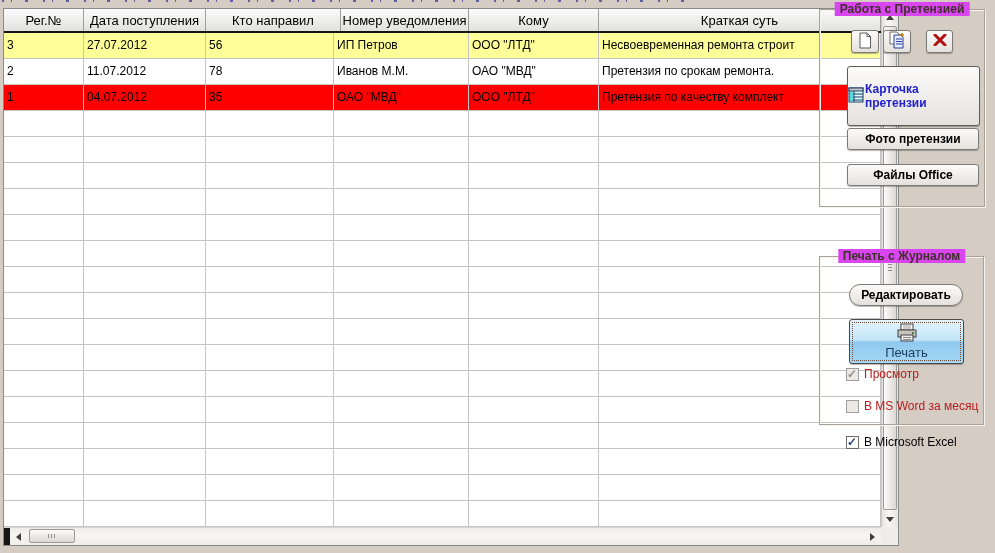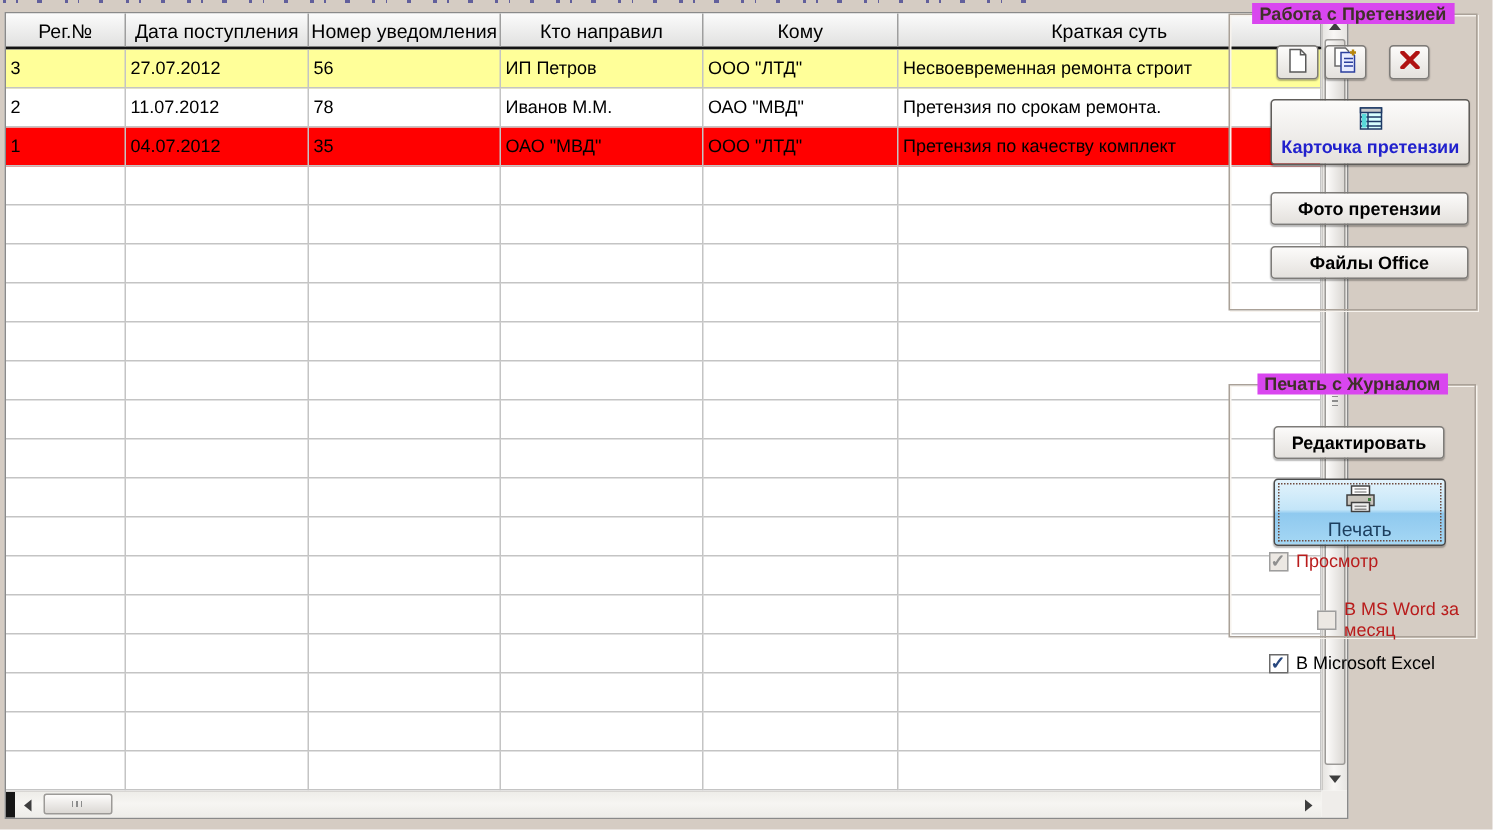--- a/index.html
+++ b/index.html
@@ -111,46 +111,46 @@
     border: 1px solid #7d7b78; border-radius: 3px;
     box-shadow: 0 1px 1px rgba(0,0,0,.28);
     display: flex; align-items: center; justify-content: center;
     font-size: 12px; font-weight: bold; color: #000;
     cursor: default;
   }
   .iconbtn1 { left: 31px;  top: 20px; width: 28px; height: 23px; }
   .iconbtn2 { left: 63px;  top: 20px; width: 28px; height: 23px; }
   .iconbtn3 { left: 106px; top: 20px; width: 27px; height: 23px; }
   .cardbtn  {
-    left: 27px; top: 56px; width: 133px; height: 44px;
-    flex-direction: column; gap: 1px;
+    left: 27px; top: 56px; width: 133px; height: 60px;
+    flex-direction: row; gap: 1px;
     border-color: #5f5d5a;
   }
   .cardbtn .lbl { color: #2121cd; font-size: 12px; font-weight: bold; }
   .photobtn { left: 27px; top: 118px; width: 132px; height: 22px; }
   .officebtn{ left: 27px; top: 154px; width: 132px; height: 22px; }
 
-  .editbtn  { left: 29px; top: 27px; width: 114px; height: 22px; }
+  .editbtn  { left: 29px; top: 27px; width: 114px; height: 22px; border-radius: 11px; }
   .printbtn {
     left: 29px; top: 62px; width: 115px; height: 45px;
     flex-direction: column; gap: 0;
     background: linear-gradient(#e3f3fc 0%, #c3e5f8 46%, #8fc9ef 52%, #a5d7f4 100%);
     border: 1px solid #4a4a4a;
     font-weight: normal; font-size: 13px; color: #1c3e5e;
   }
   .printbtn::before {
     content: ""; position: absolute; inset: 2px;
     border: 1px dotted #6e4a3e;
   }
 
   .cbrow {
     position: absolute; left: 26px; display: flex; align-items: center; gap: 5px;
     font-size: 12px; color: #000;
   }
-  .cbrow.r0 { top: 110px; } .cbrow.r1 { top: 134px; margin-top: 44px; } .cbrow.r2 { top: 142px; margin-left: 32px; }
+  .cbrow.r0 { top: 110px; } .cbrow.r1 { top: 134px; margin-top: 44px; } .cbrow.r2 { top: 142px; }
   .cbbox {
     width: 13px; height: 13px; background: #fff;
     border: 1px solid #6b6b6b; position: relative; flex: 0 0 13px;
   }
   .cbbox.checked::after {
     content: "✓"; position: absolute; left: 0; top: -2px;
     font-size: 12px; font-weight: bold; color: #27477e;
   }
   .cbrow.disabled { color: #b91c1c; }
   .cbrow.disabled .cbbox { border-color: #9e9e9e; background: #ece8e3; }
@@ -158,22 +158,22 @@
 </style>
 </head>
 <body>
 
 <div class="title-remnant"></div>
 
 <div class="grid">
   <div class="table-header">
       <div class="hcell c0">Рег.№</div>
       <div class="hcell c1">Дата поступления</div>
+      <div class="hcell c3">Кто направил</div>
       <div class="hcell c2">Номер уведомления</div>
-      <div class="hcell c3">Кто направил</div>
       <div class="hcell c4">Кому</div>
       <div class="hcell c5">Краткая суть</div>
     </div>
   <div class="table-body">
       <div class="trow yellow">
         <div class="tcell c0">3</div>
         <div class="tcell c1">27.07.2012</div>
         <div class="tcell c2">56</div>
         <div class="tcell c3">ИП Петров</div>
         <div class="tcell c4">ООО "ЛТД"</div>

